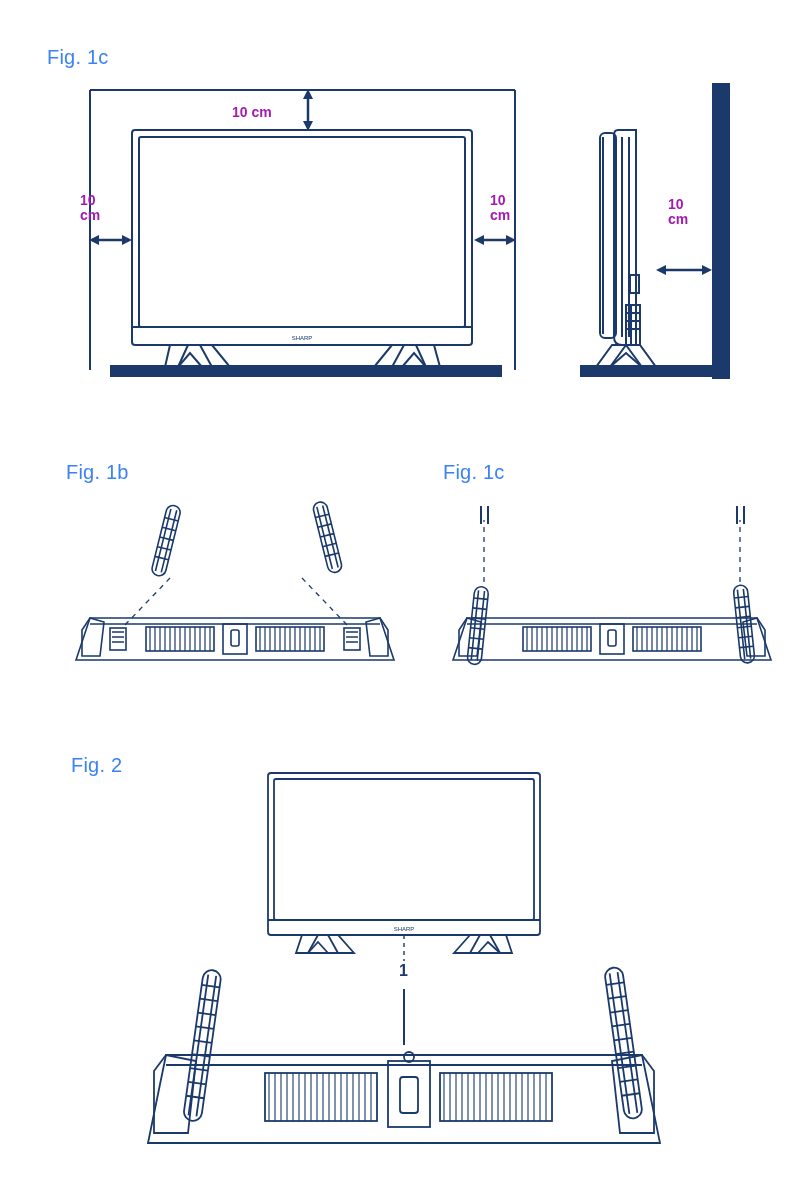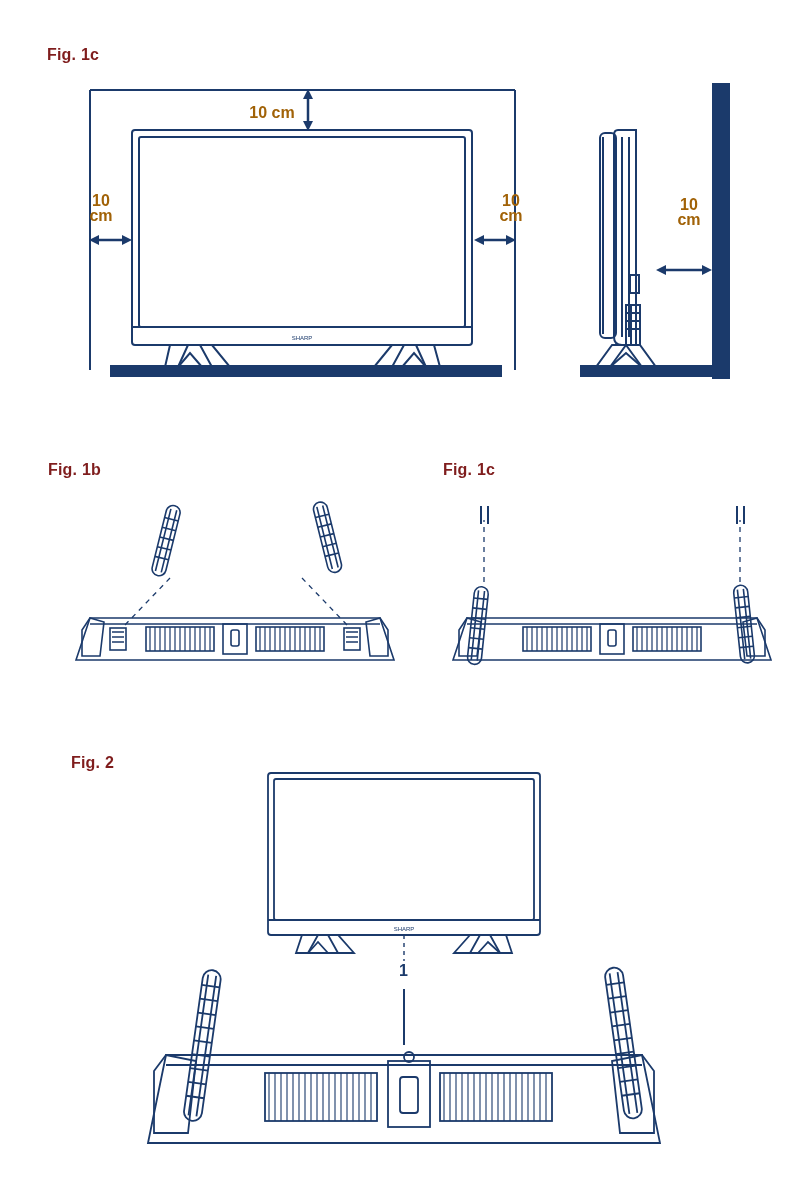--- a/index.html
+++ b/index.html
@@ -14,32 +14,31 @@
     font-family: "Liberation Sans", sans-serif;
     color: #1b3a6b;
     overflow: hidden;
   }
   .page {
     position: absolute;
     inset: 0;
   }
   .fig-label {
     position: absolute;
-    font-weight: bold;
-    font-size: 16px;
-    color: #7f1d1d;
+    font-weight: normal;
+    font-size: 20px;
+    color: #3b82f6;
     letter-spacing: 0.2px;
     white-space: nowrap;
   }
   .dim-label {
     position: absolute;
     font-weight: bold;
-    font-size: 16px;
-    color: #a16207;
-    text-align: center;
+    font-size: 14px;
+    color: #a21caf;
     line-height: 15px;
     white-space: pre-line;
   }
   .callout-label {
     position: absolute;
     font-weight: bold;
     font-size: 16px;
     color: #1b3a6b;
   }
   svg { display: block; }
@@ -115,21 +114,21 @@
 
   <div class="dim-label" style="left:80px; top:193px; width:42px;">10
 cm</div>
 
   <div class="dim-label" style="left:490px; top:193px; width:42px;">10
 cm</div>
 
   <div class="dim-label" style="left:668px; top:197px; width:42px;">10
 cm</div>
 
-  <div class="fig-label" style="left:48px; top:461px;">Fig. 1b</div>
+  <div class="fig-label" style="left:66px; top:461px;">Fig. 1b</div>
 
   <svg class="fig-svg" style="left:60px; top:490px;" width="350" height="190" viewBox="0 0 350 190">
     <g fill="none" stroke="#1b3a6b" stroke-width="1.6">
 
       <path d="M16 170 L30 128 L320 128 L334 170 Z"></path>
       <path d="M30 134 L320 134"></path>
 
       <path d="M30 128 L22 140 L22 166 L40 166 L44 132 Z"></path>
 
       <path d="M320 128 L328 140 L328 166 L310 166 L306 132 Z"></path>

